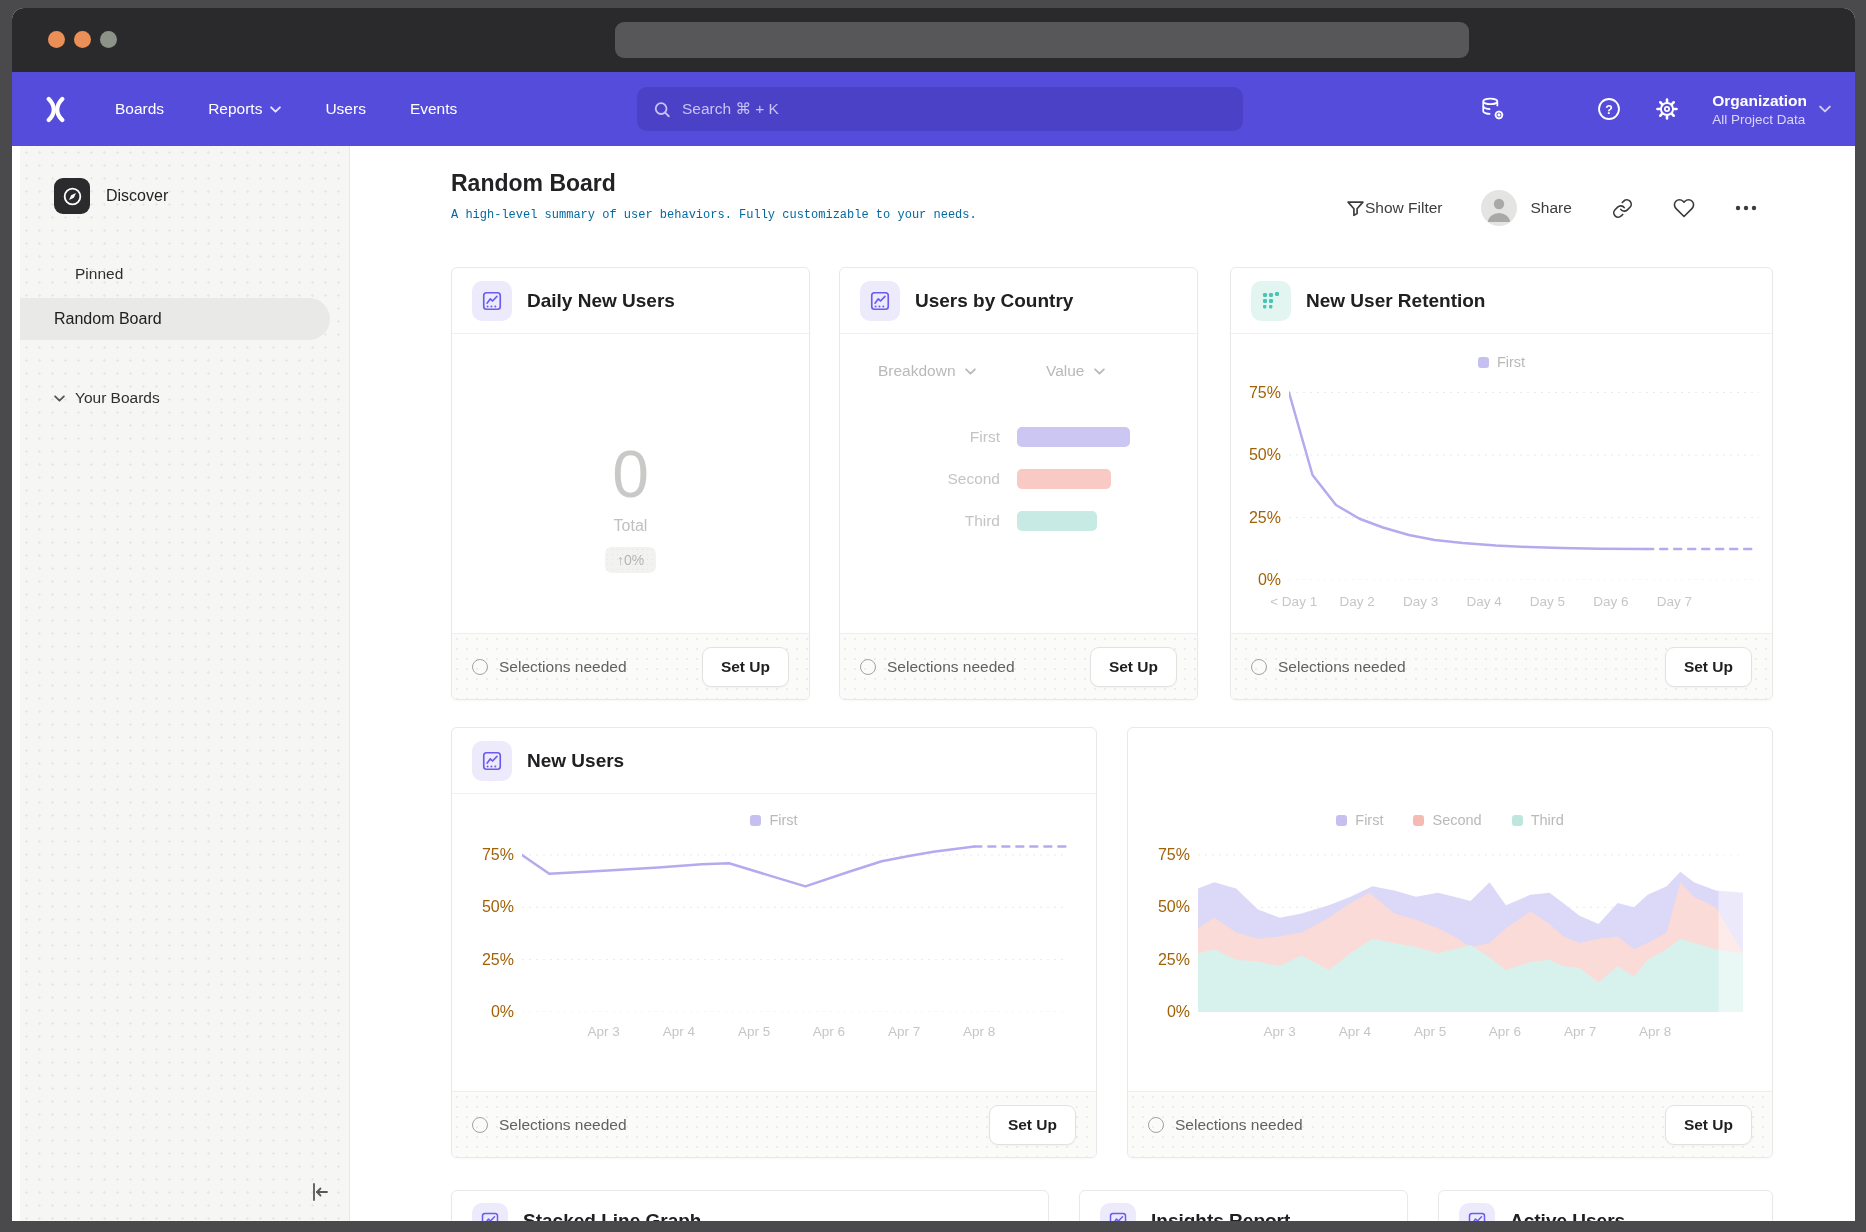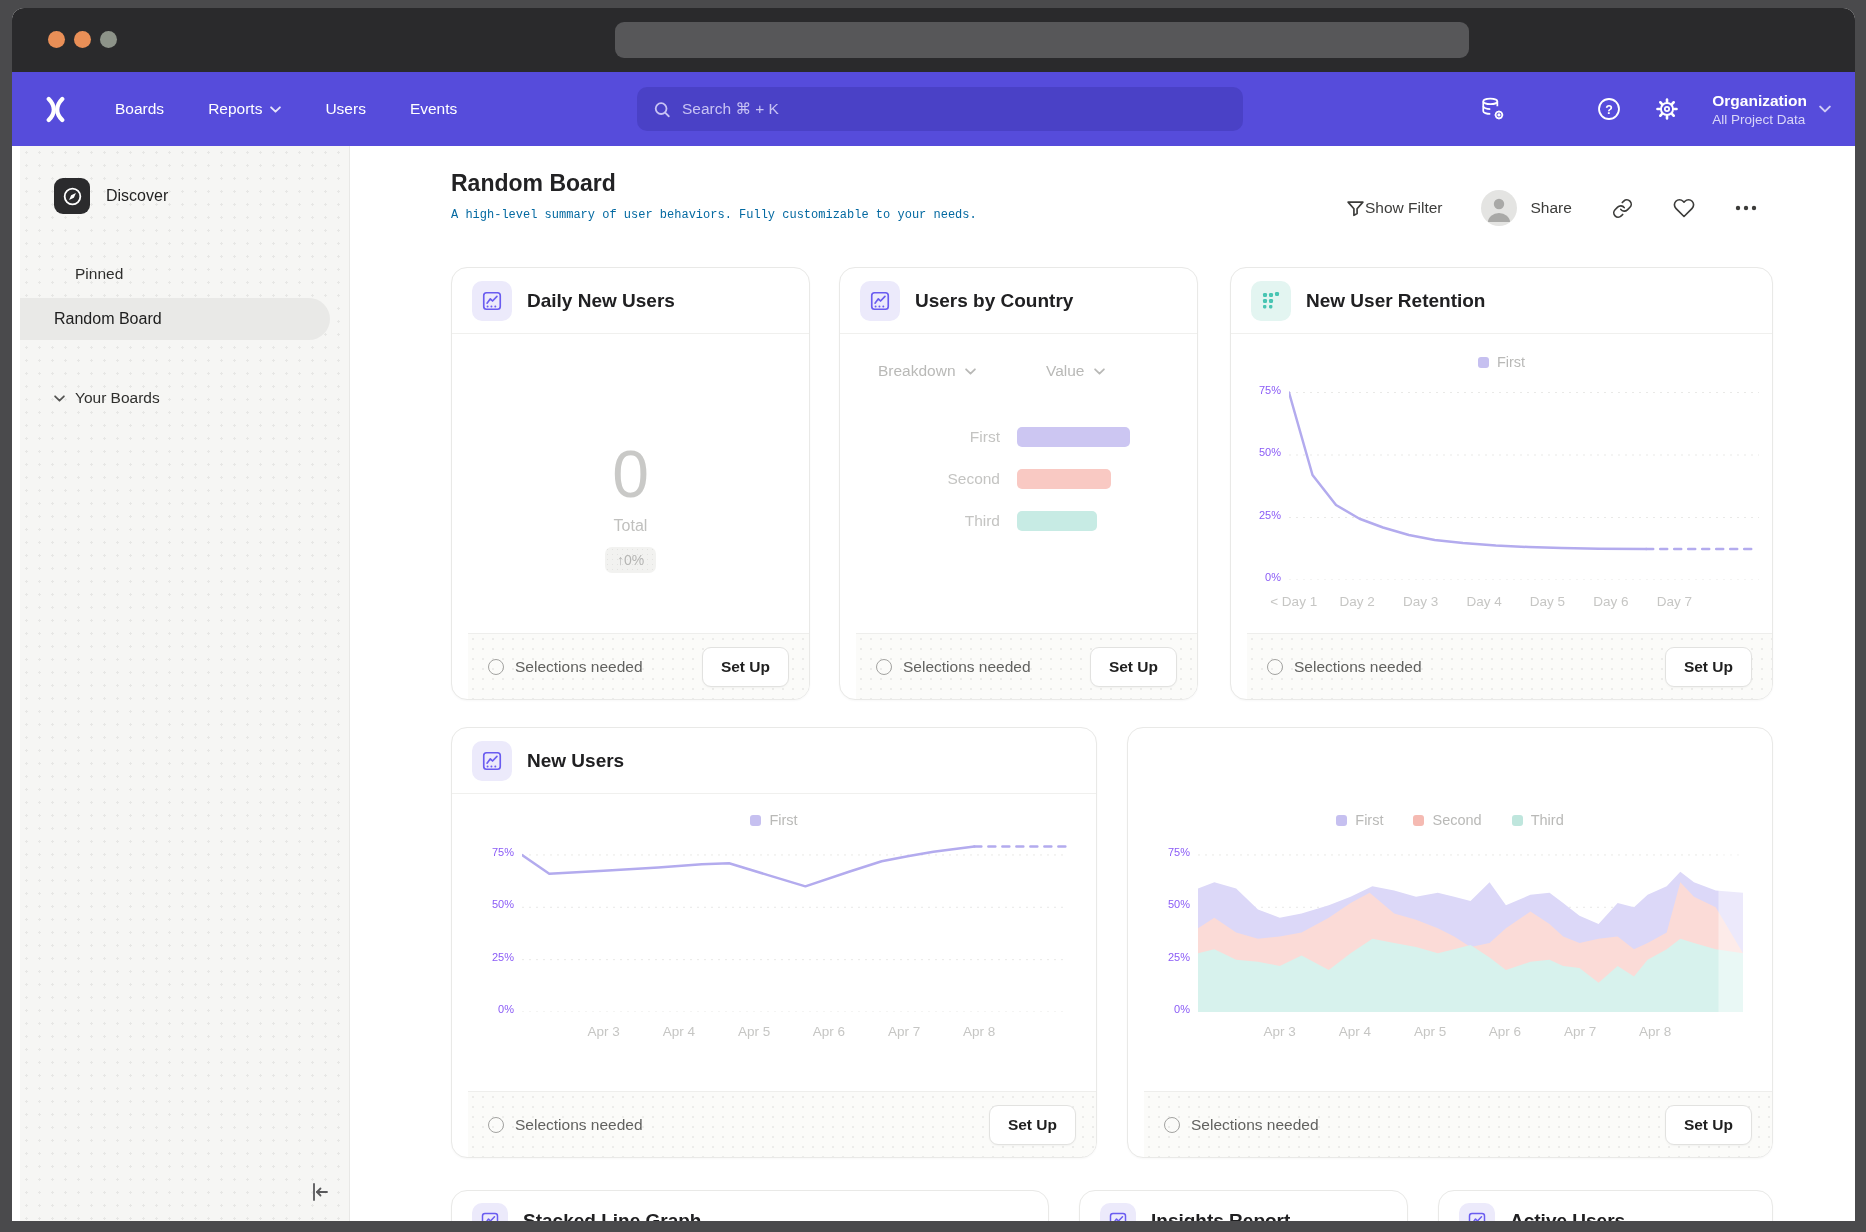--- a/index.html
+++ b/index.html
@@ -55,27 +55,27 @@
   .board-title { position:absolute; left:101px; top:24px; font-size:23px; font-weight:700; color:#222224; }
   .board-sub { position:absolute; left:101px; top:62px; font-size:12px; color:#0369a1;font-family:Liberation Mono, monospace; }
   .board-actions { position:absolute; top:44px; left:996px; display:flex; align-items:center; }
   .action-txt { font-size:15.5px; color:#3c3c3a; font-weight:500; }
   .show-filter { display:flex; align-items:center; gap:0; cursor:pointer; }
   .avatar { width:36px; height:36px; border-radius:50%; background:#e4e4e2; margin-left:38px; display:flex; align-items:flex-end; justify-content:center; overflow:hidden; cursor:pointer; }
   .share { margin-left:14px; cursor:pointer; }
   .act-ic { margin-left:40px; cursor:pointer; display:flex; align-items:center; }
 
   
-  .card { position:absolute; background:#fff; border:1px solid #e9e9e7; border-radius:16px; overflow:hidden; box-shadow:0 1px 2px rgba(30,30,30,.03); }
+  .card { position:absolute; background:#fff; border:1px solid #e9e9e7; border-radius:6px; overflow:hidden; box-shadow:0 1px 2px rgba(30,30,30,.03); }
   .card-head { height:66px; display:flex; align-items:center; gap:15px; padding:0 20px; border-bottom:1px solid #f0f0ee; }
   .card-icon { width:40px; height:40px; border-radius:10px; display:flex; align-items:center; justify-content:center; flex:none; }
   .purple-ic { background:#eceafb; }
   .teal-ic { background:#e3f5f1; }
   .card-title { font-size:19px; font-weight:700; color:#202022; white-space:nowrap; }
-  .card-foot { position:absolute; left:16px; right:0; bottom:0; height:66px; background:#fbfbf9; border-top:1px solid #eeeeec; display:flex; align-items:center; justify-content:space-between; padding:0 20px;
+  .card-foot { position:absolute; left:0; right:0; bottom:0; height:66px; background:#fbfbf9; border-top:1px solid #eeeeec; display:flex; align-items:center; justify-content:space-between; padding:0 20px;
     background-image:radial-gradient(circle,#ececea 1px,transparent 1.1px); background-size:10px 10px; }
   .status { display:flex; align-items:center; gap:11px; }
   .radio { width:16px; height:16px; border:1.5px solid #a3a3a1; border-radius:50%; }
   .status-txt { font-size:15.5px; color:#61615f; }
   .setup-btn { height:40px; padding:0 18px; background:#fff; border:1px solid #e2e2e0; border-radius:9px; font-size:15.5px; font-weight:700; color:#1f1f1f; cursor:pointer; font-family:inherit; box-shadow:0 1px 2px rgba(30,30,30,.04); }
 
   #card-daily { left:101px; top:121px; width:359px; height:433px; }
   #card-country { left:489px; top:121px; width:359px; height:433px; }
   #card-retention { left:880px; top:121px; width:543px; height:433px; }
   #card-newusers { left:101px; top:581px; width:646px; height:431px; }
@@ -100,21 +100,21 @@
   .cb-label { width:160px; text-align:right; font-size:15.5px; color:#c4c4c2; padding-right:0; }
   .cb-bar { height:20px; border-radius:5px; margin-left:17px; }
   .dotted-chip { background-image:radial-gradient(circle,#ffffff 1px,transparent 1.1px); background-size:4.5px 4.5px; }
 
   
   .legend { position:absolute; left:0; right:0; display:flex; justify-content:center; gap:30px; }
   .lg-item { display:flex; align-items:center; gap:8px; }
   .lg-item i { width:11px; height:11px; border-radius:3px; display:inline-block; }
   .lg-item b { font-size:14.5px; font-weight:400; color:#b9b9b7; }
   .yticks { position:absolute; }
-  .yticks span { position:absolute; right:0; font-size:11px; color:#8b5cf6; }
+  .yticks span { position:absolute; right:0; font-size:16px; color:#a16207; }
   .xticks { position:absolute; }
   .xticks span { position:absolute; transform:translateX(-50%); font-size:13.5px; color:#c6c6c4; white-space:nowrap; }
   .chart-svg { position:absolute; }
 
   #card-retention .legend { top:86px; }
   #card-retention .chart-svg { left:58px; top:112px; }
   #card-retention .yticks { left:8px; top:112px; width:42px; height:200px; }
   #card-retention .xticks { left:58px; top:326px; width:470px; height:20px; }
 
   #card-newusers .legend, #card-state .legend { top:84px; }

